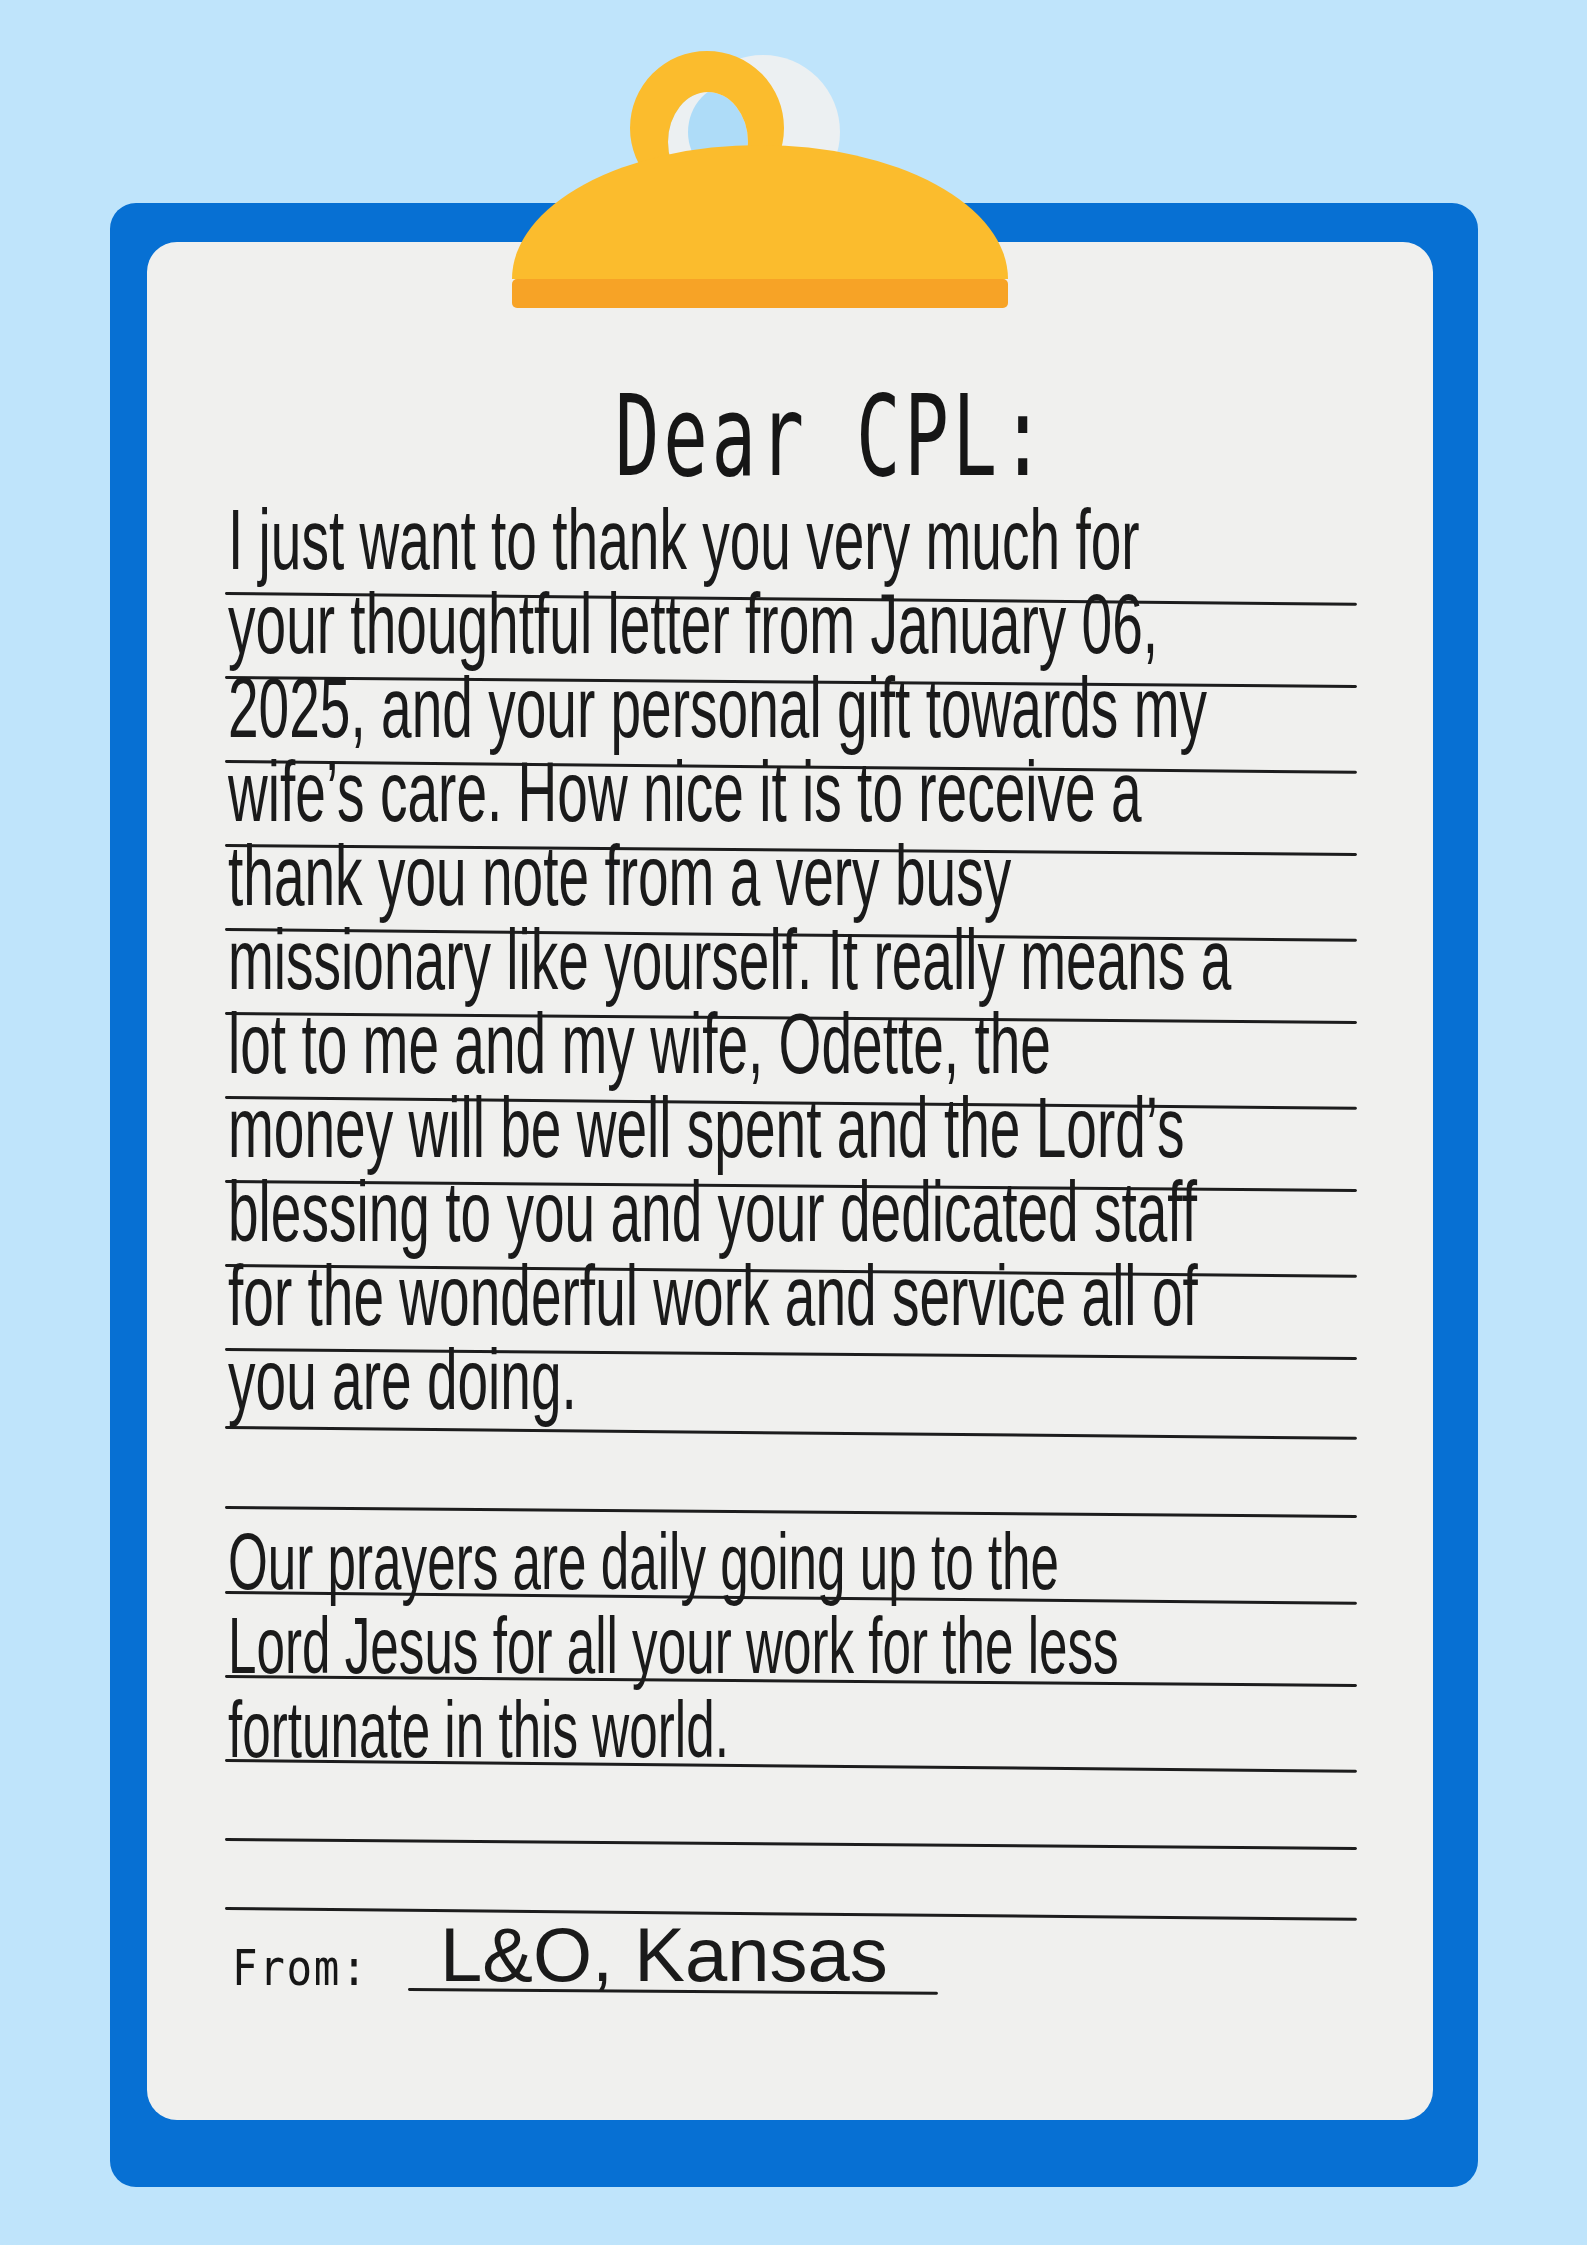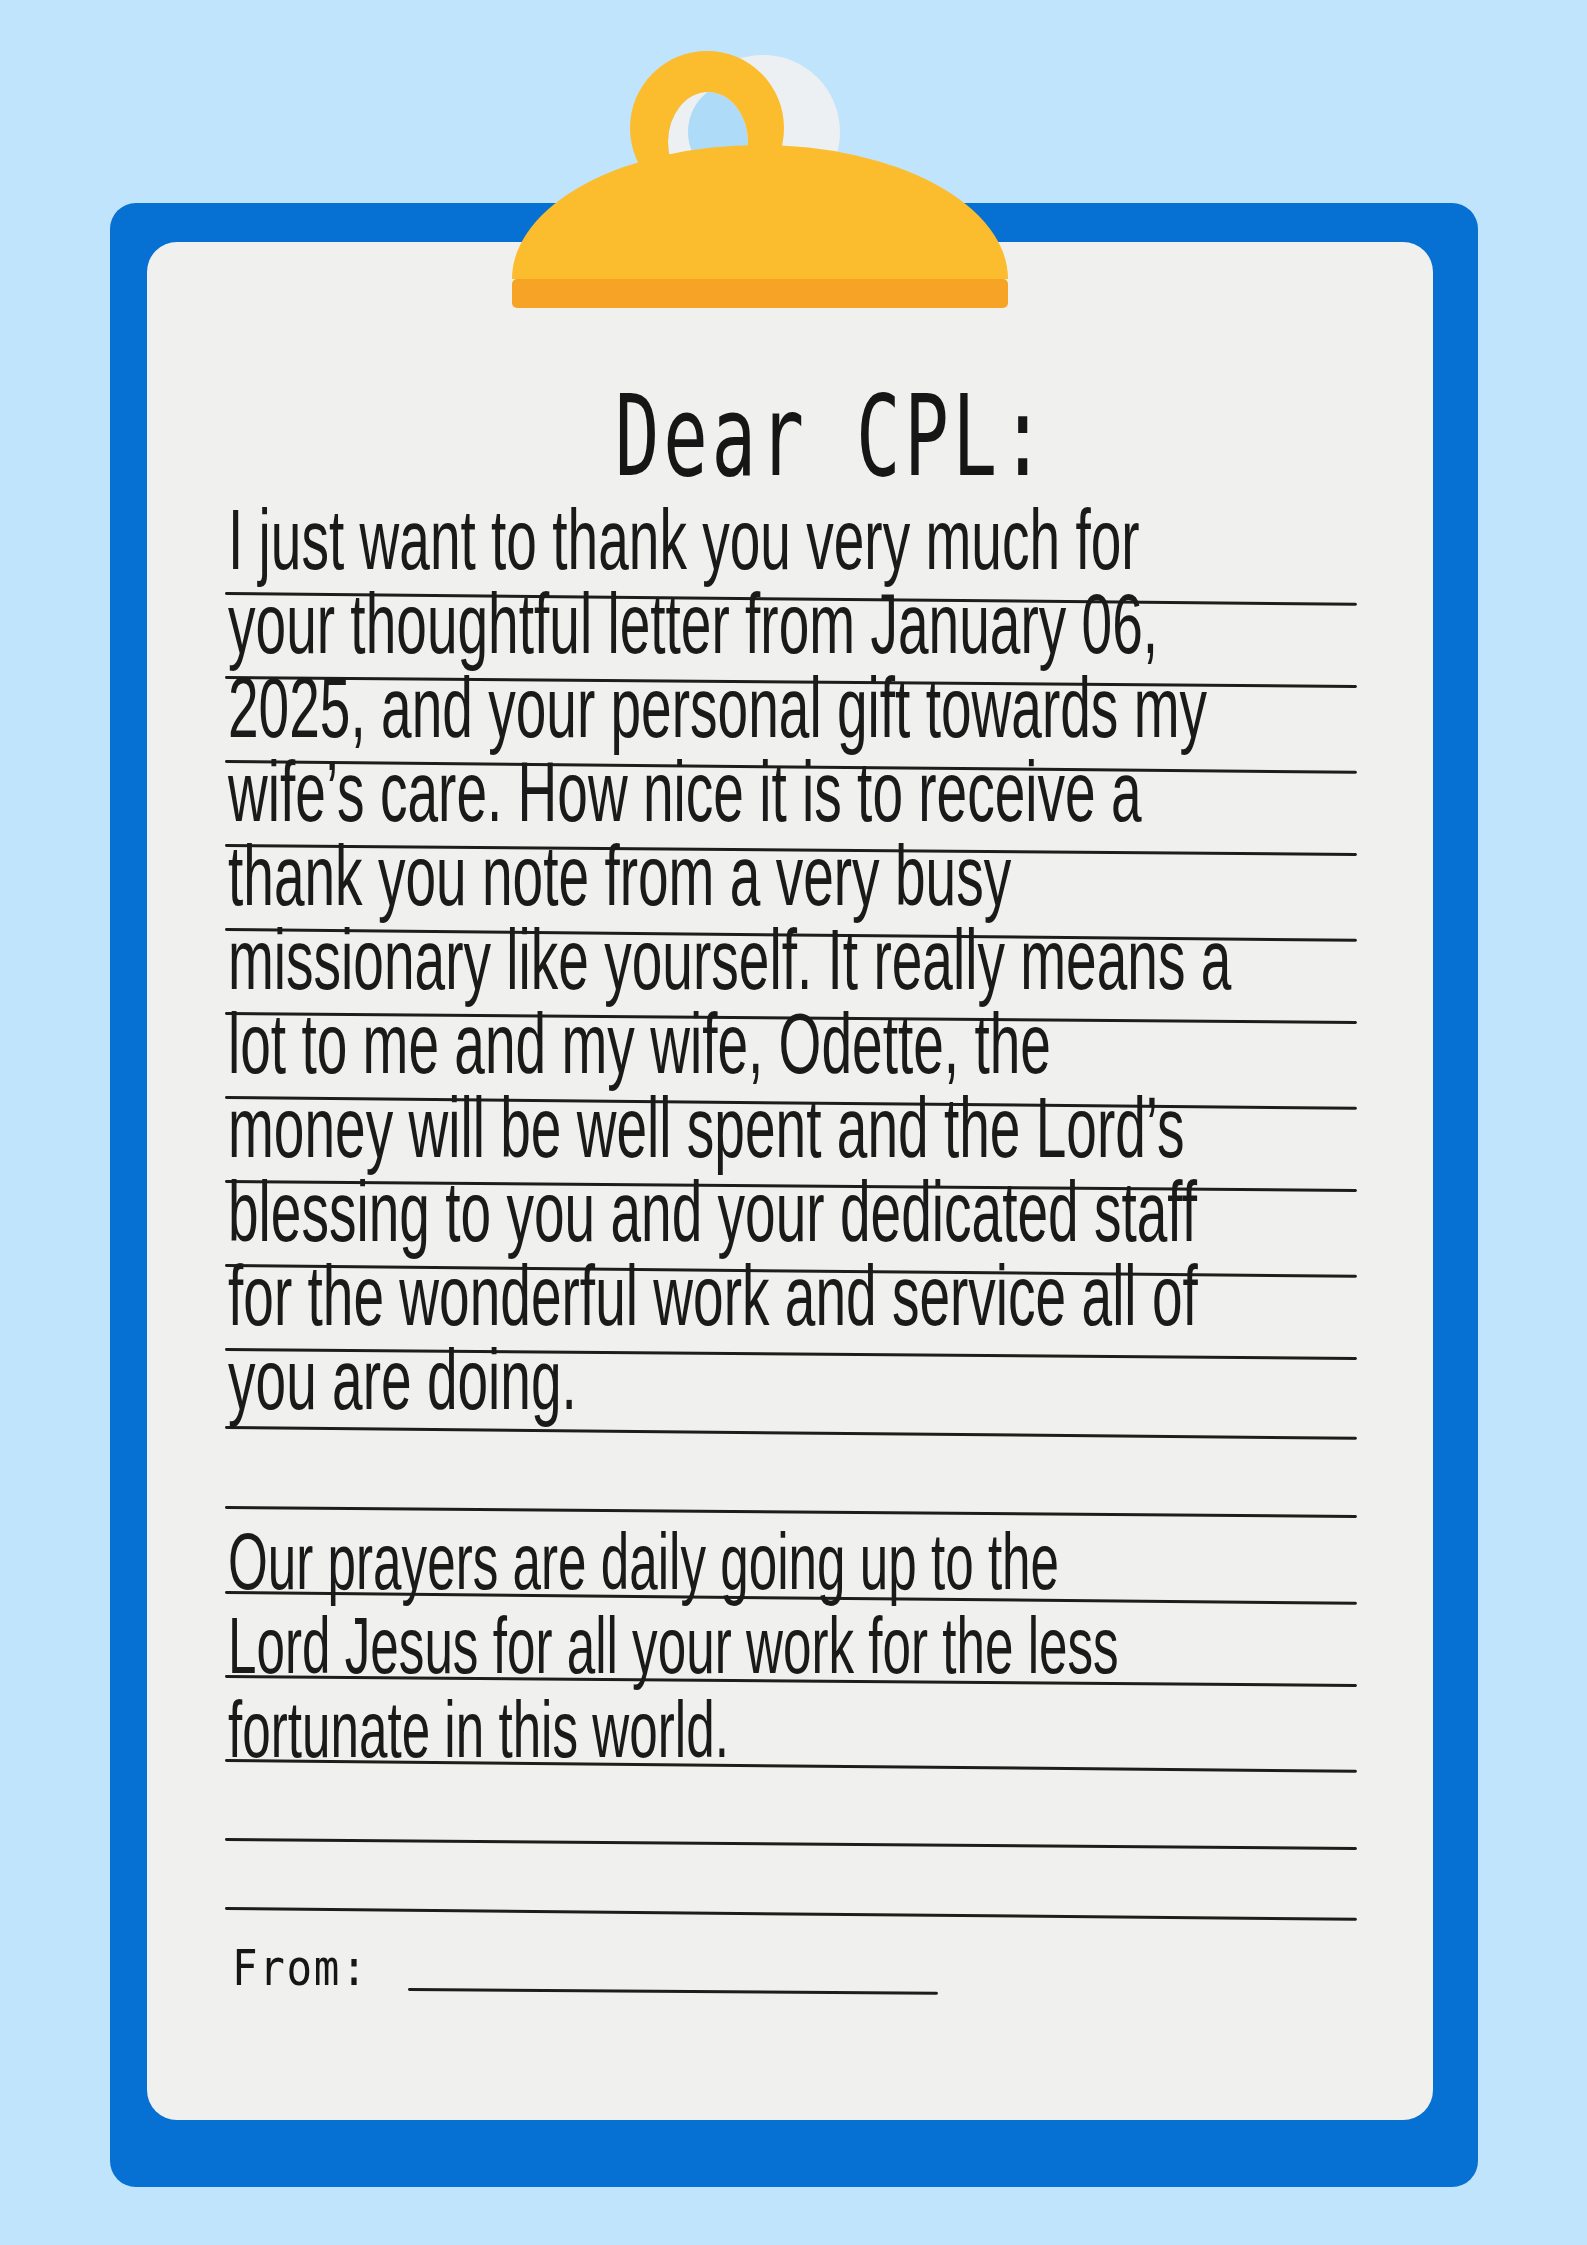--- a/index.html
+++ b/index.html
@@ -69,20 +69,21 @@
   <div class="body-line" style="top:1084px">money will be well spent and the Lord’s</div>
   <div class="body-line" style="top:1168px">blessing to you and your dedicated staff</div>
   <div class="body-line" style="top:1252px">for the wonderful work and service all of</div>
   <div class="body-line" style="top:1336px">you are doing.</div>
 
   <div class="body-line p2" style="top:1522px">Our prayers are daily going up to the</div>
   <div class="body-line p2" style="top:1606px">Lord Jesus for all your work for the less</div>
   <div class="body-line p2" style="top:1690px">fortunate in this world.</div>
 
   <div class="from-label">From:</div>
+  <div class="from-value">L&amp;O, Kansas</div>
   <div class="from-line"></div>
 
   <svg class="clip-svg" width="660" height="280" viewBox="0 0 660 280">
     <circle cx="333" cy="92" r="77" fill="#ecf0f2"></circle>
     <ellipse cx="278" cy="102" rx="40" ry="50" fill="#ecf0f2"></ellipse>
     <clipPath id="holeClip">
         <ellipse cx="278" cy="102" rx="40" ry="50"></ellipse>
       </clipPath>
     <ellipse cx="305" cy="92" rx="47" ry="49" clip-path="url(#holeClip)" fill="#aedcf8"></ellipse>
     <path fill-rule="evenodd" d="M 200 88 A 77 77 0 1 1 354 88 A 77 77 0 1 1 200 88 Z

